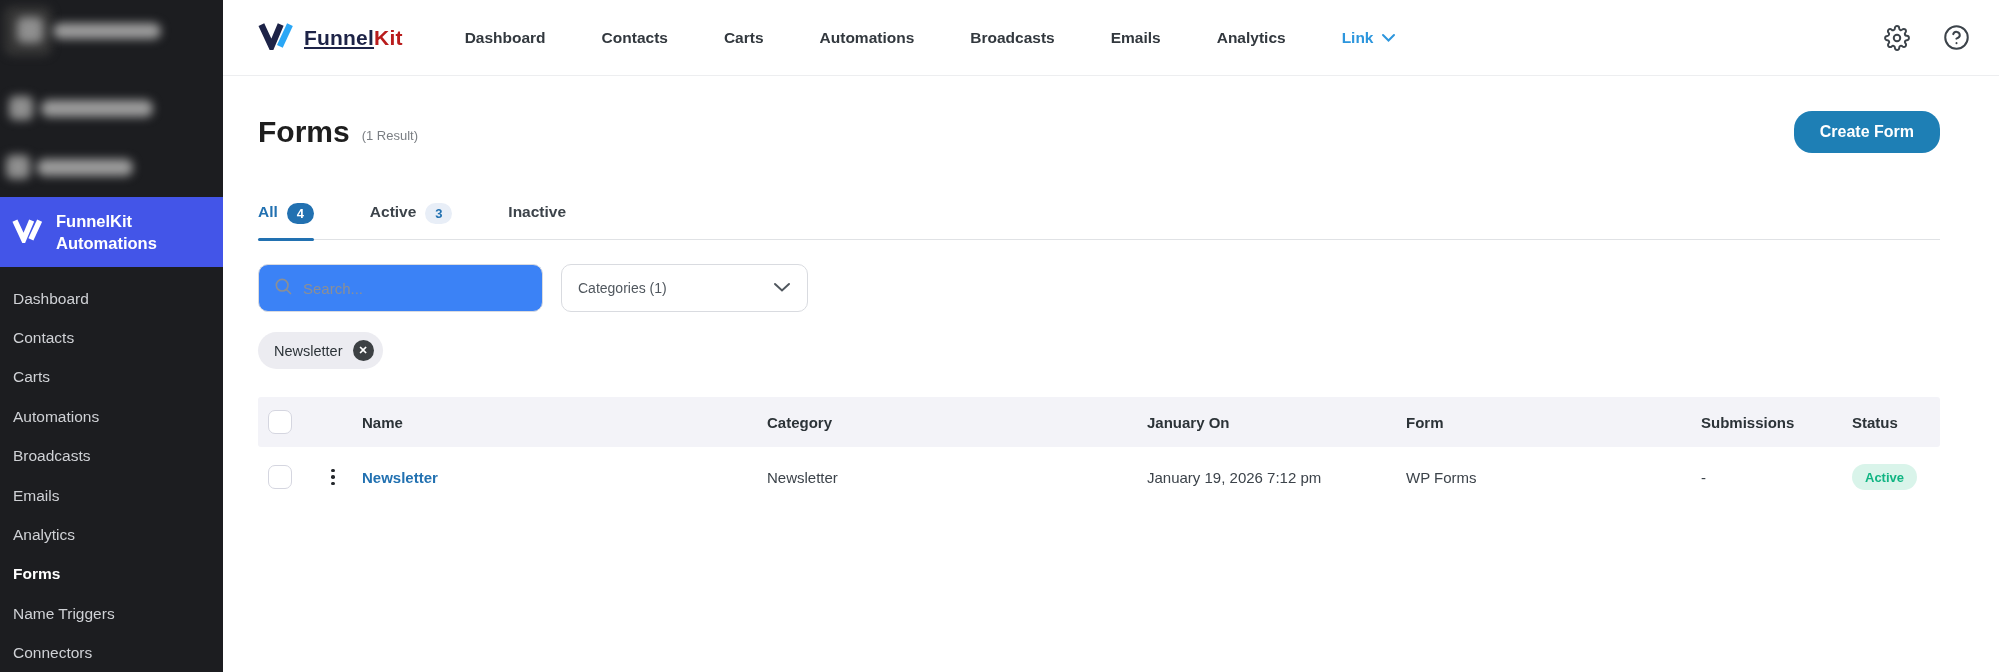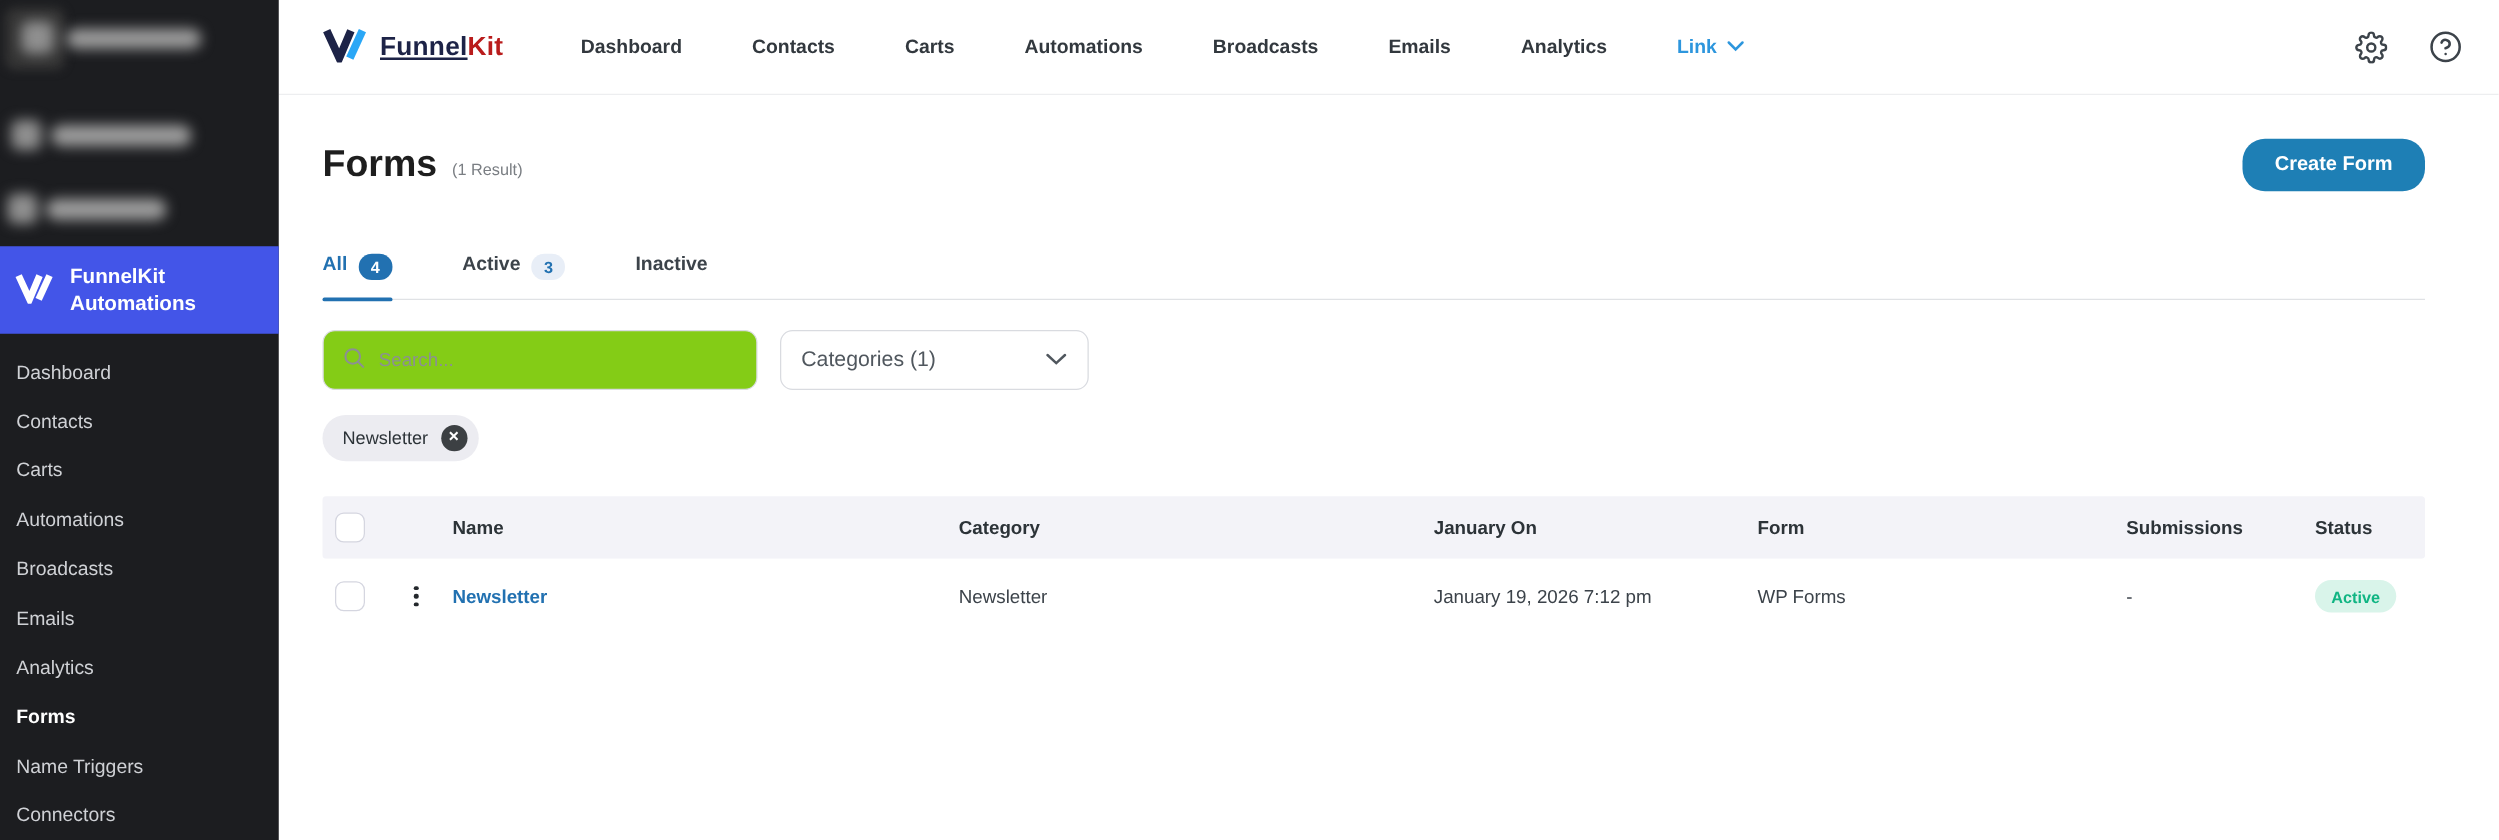--- a/index.html
+++ b/index.html
@@ -90,32 +90,32 @@
   .badge{
     min-width:27px; height:21px; border-radius:999px; padding:0 8px;
     display:flex; align-items:center; justify-content:center;
     font-size:13px; font-weight:700;
   }
   .badge-solid{ background:#2271b1; color:#fff; }
   .badge-soft{ background:#e8eef7; color:#2271b1; }
 
   .filters{ margin-top:24px; display:flex; gap:18px; }
   .search-box{
-    width:348px; height:48px; border:1.5px solid #d9dbe0; border-radius:10px;
-    display:flex; align-items:center; padding:0 14px; gap:10px; background:#84cc16;
+    width:285px; height:48px; border:1.5px solid #d9dbe0; border-radius:10px;
+    display:flex; align-items:center; padding:0 14px; gap:10px; background:#3b82f6;
   }
   .search-box input{
     border:none; outline:none; flex:1; font-size:15px; color:#2c3338;
     font-family:"Liberation Sans",sans-serif; background:transparent;
   }
   .search-box input::placeholder{ color:#8c8f94; }
   .select-box{
     width:247px; height:48px; border:1.5px solid #d9dbe0; border-radius:10px;
     display:flex; align-items:center; justify-content:space-between;
-    padding:0 16px; font-size:17px; color:#50575e; cursor:pointer; background:#fff;
+    padding:0 16px; font-size:14px; color:#50575e; cursor:pointer; background:#fff;
   }
 
   .chip-row{ margin-top:20px; display:flex; }
   .chip{
     height:37px; background:#ececf1; border-radius:999px;
     display:flex; align-items:center; gap:10px; padding:0 9px 0 16px;
     font-size:14.5px; font-weight:500; color:#2c3338;
   }
   .chip-x{
     width:21px; height:21px; border-radius:50%; background:#3c4043; color:#fff;

